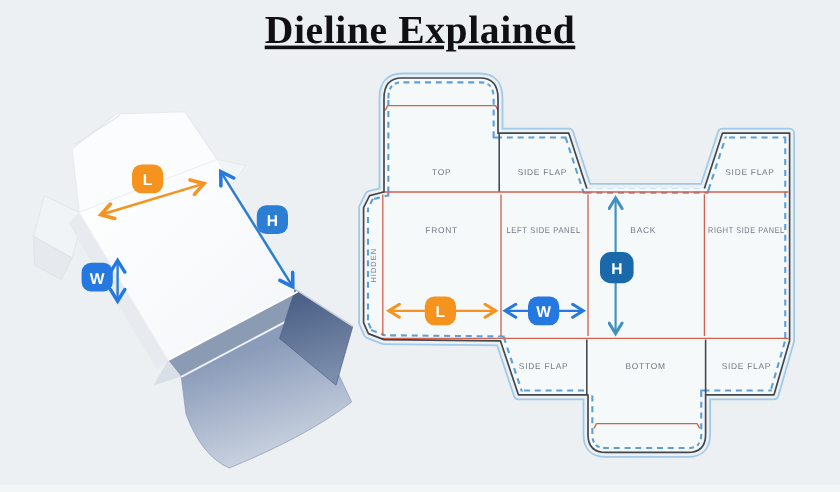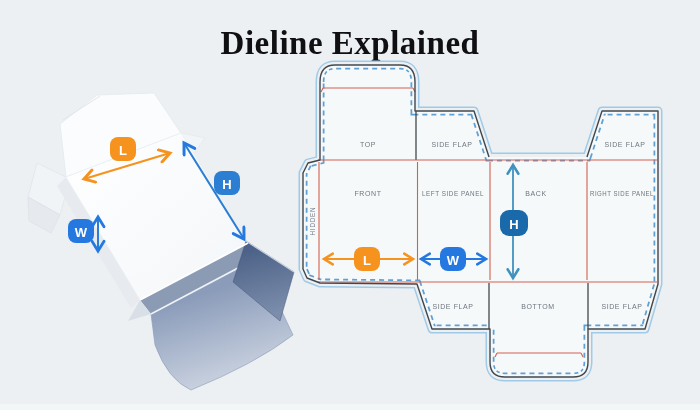--- a/index.html
+++ b/index.html
@@ -2,25 +2,26 @@
 <html><head>
 <meta charset="utf-8">
 <style>
   html,body{margin:0;padding:0;}
   body{
     width:700px;height:410px;position:relative;overflow:hidden;
     background:#edf0f2;
     font-family:"Liberation Sans", sans-serif;
   }
   .title{
-    position:absolute;top:8px;left:0;right:0;margin:17px;
+    position:absolute;top:8px;left:0;right:0;margin:0;
     text-align:center;
     font-family:"Liberation Serif", serif;
     font-weight:700;font-size:33px;letter-spacing:0.5px;
     color:#101012;
+    text-decoration:underline;
   }
   .stage{position:absolute;left:0;top:0;}
   .bottom-strip{position:absolute;left:0;right:0;bottom:0;height:6px;background:#f3f6f7;}
   text{font-family:"Liberation Sans", sans-serif;}
   .panel-lbl{
     font-size:7px;letter-spacing:0.6px;fill:#6e767e;
     text-anchor:middle;dominant-baseline:central;
   }
   .hidden-lbl{
     font-size:6.3px;letter-spacing:0.8px;fill:#788089;

